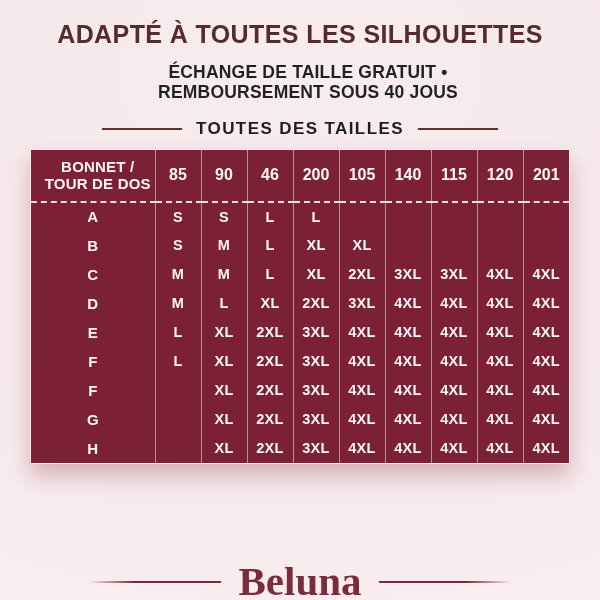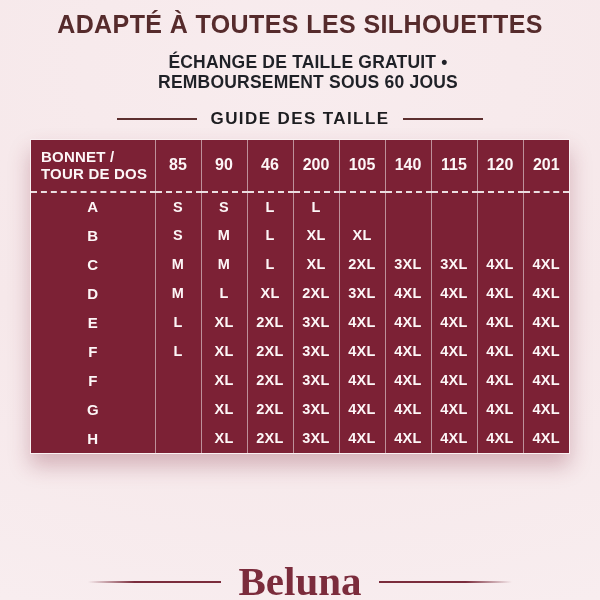--- a/index.html
+++ b/index.html
@@ -4,21 +4,21 @@
 <style>
   * { margin:0; padding:0; box-sizing:border-box; }
   html,body { width:600px; height:600px; }
   body { font-family:"Liberation Sans", sans-serif; }
   .stage{
     position:relative; width:600px; height:600px; overflow:hidden;
     background: radial-gradient(130% 95% at 50% 12%, #f8ecee 0%, #f6e8ea 55%, #f8edef 100%);
     text-align:center;
   }
   .title{
-    padding-top:10px; font-size:25px; font-weight:800; letter-spacing:.4px;
+    padding-top:20px; font-size:25px; font-weight:800; letter-spacing:.4px;
     color:var(--title-color,#562b2c);
   }
   .subtitle{
     margin-top:13px; font-size:17.5px; font-weight:700; letter-spacing:.2px;
     color:#1f2127; line-height:1.17;padding-left:16px;
   }
   .section-head{
     margin-top:16px; display:flex; align-items:center; justify-content:center; gap:14px;
     font-size:17px; font-weight:800; letter-spacing:1.4px; color:#1d1d20;
   }
@@ -31,21 +31,21 @@
   table{
     width:100%; border-collapse:collapse; table-layout:fixed;
     background:var(--maroon,#7c2135); color:#fdf6f7;
   }
   col.label-col{ width:124px; }
   thead th{
     height:52px; font-size:16px; font-weight:700;
     border-bottom:2px dashed rgba(255,255,255,.85);
   }
   thead th.corner{
-    text-align:left; padding-left:10px; font-size:15px; line-height:1.18; letter-spacing:.2px;
+    text-align:center; padding-left:10px; font-size:15px; line-height:1.18; letter-spacing:.2px;
   }
   tbody th{ font-weight:700; font-size:15px; }
   tbody td{ font-weight:600; font-size:14.5px; text-align:center; letter-spacing:.3px; }
   tbody tr{ height:29px; }
   tr > *:not(:first-child){ border-left:1px solid rgba(255,255,255,.5); }
   .note{
     margin:34px auto 0; width:450px; font-size:20.5px; line-height:1.38;
     color:#26272d; letter-spacing:.1px;
   }
   .note b{ font-weight:800; }
@@ -63,26 +63,26 @@
 </style>
 </head>
 <body>
 
 <div class="stage">
 
   <div class="title">ADAPTÉ À TOUTES LES SILHOUETTES</div>
 
   <div class="subtitle">
     <div>ÉCHANGE DE TAILLE GRATUIT •</div>
-    <div>REMBOURSEMENT SOUS 60 JOUS</div>
+    <div>REMBOURSEMENT SOUS 40 JOUS</div>
   </div>
 
   <div class="section-head">
     <span class="section-line"></span>
-    <span>GUIDE DES TAILLE</span>
+    <span>TOUTES DES TAILLES</span>
     <span class="section-line"></span>
   </div>
 
   <div class="table-wrap">
     <table>
       <colgroup>
           <col class="label-col">
         </colgroup>
       <thead>
         <tr id="size-table-head">

